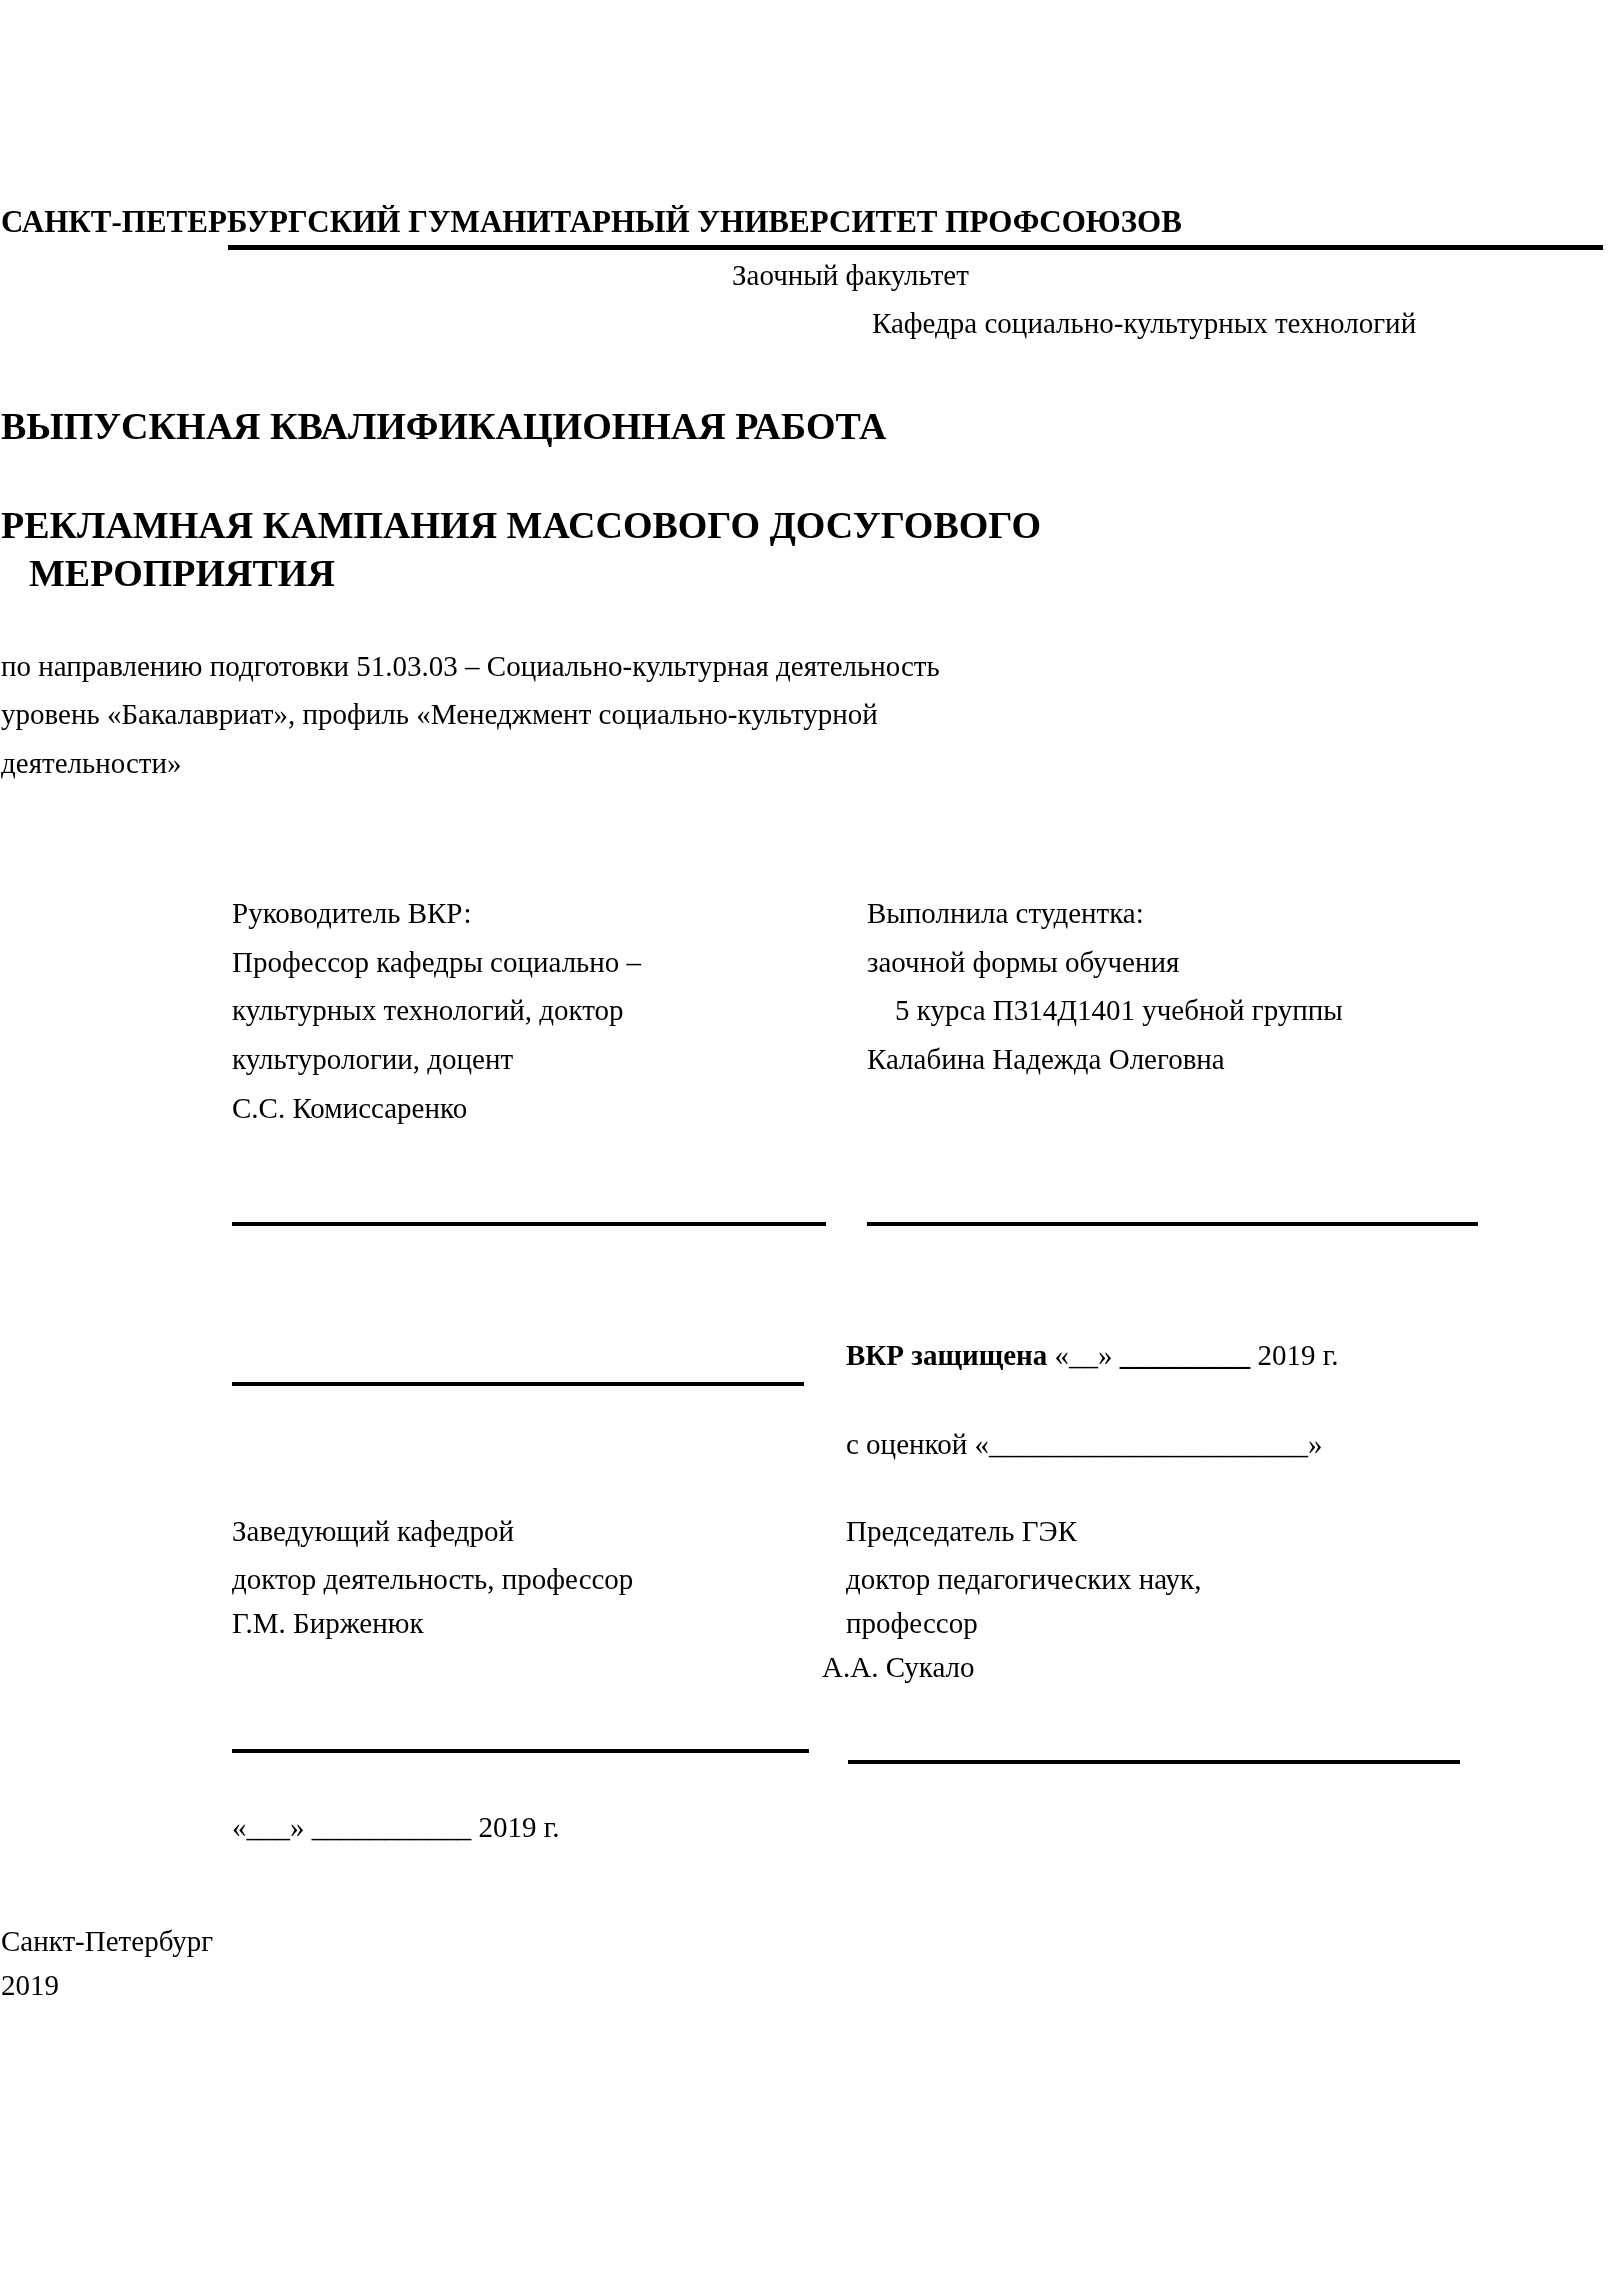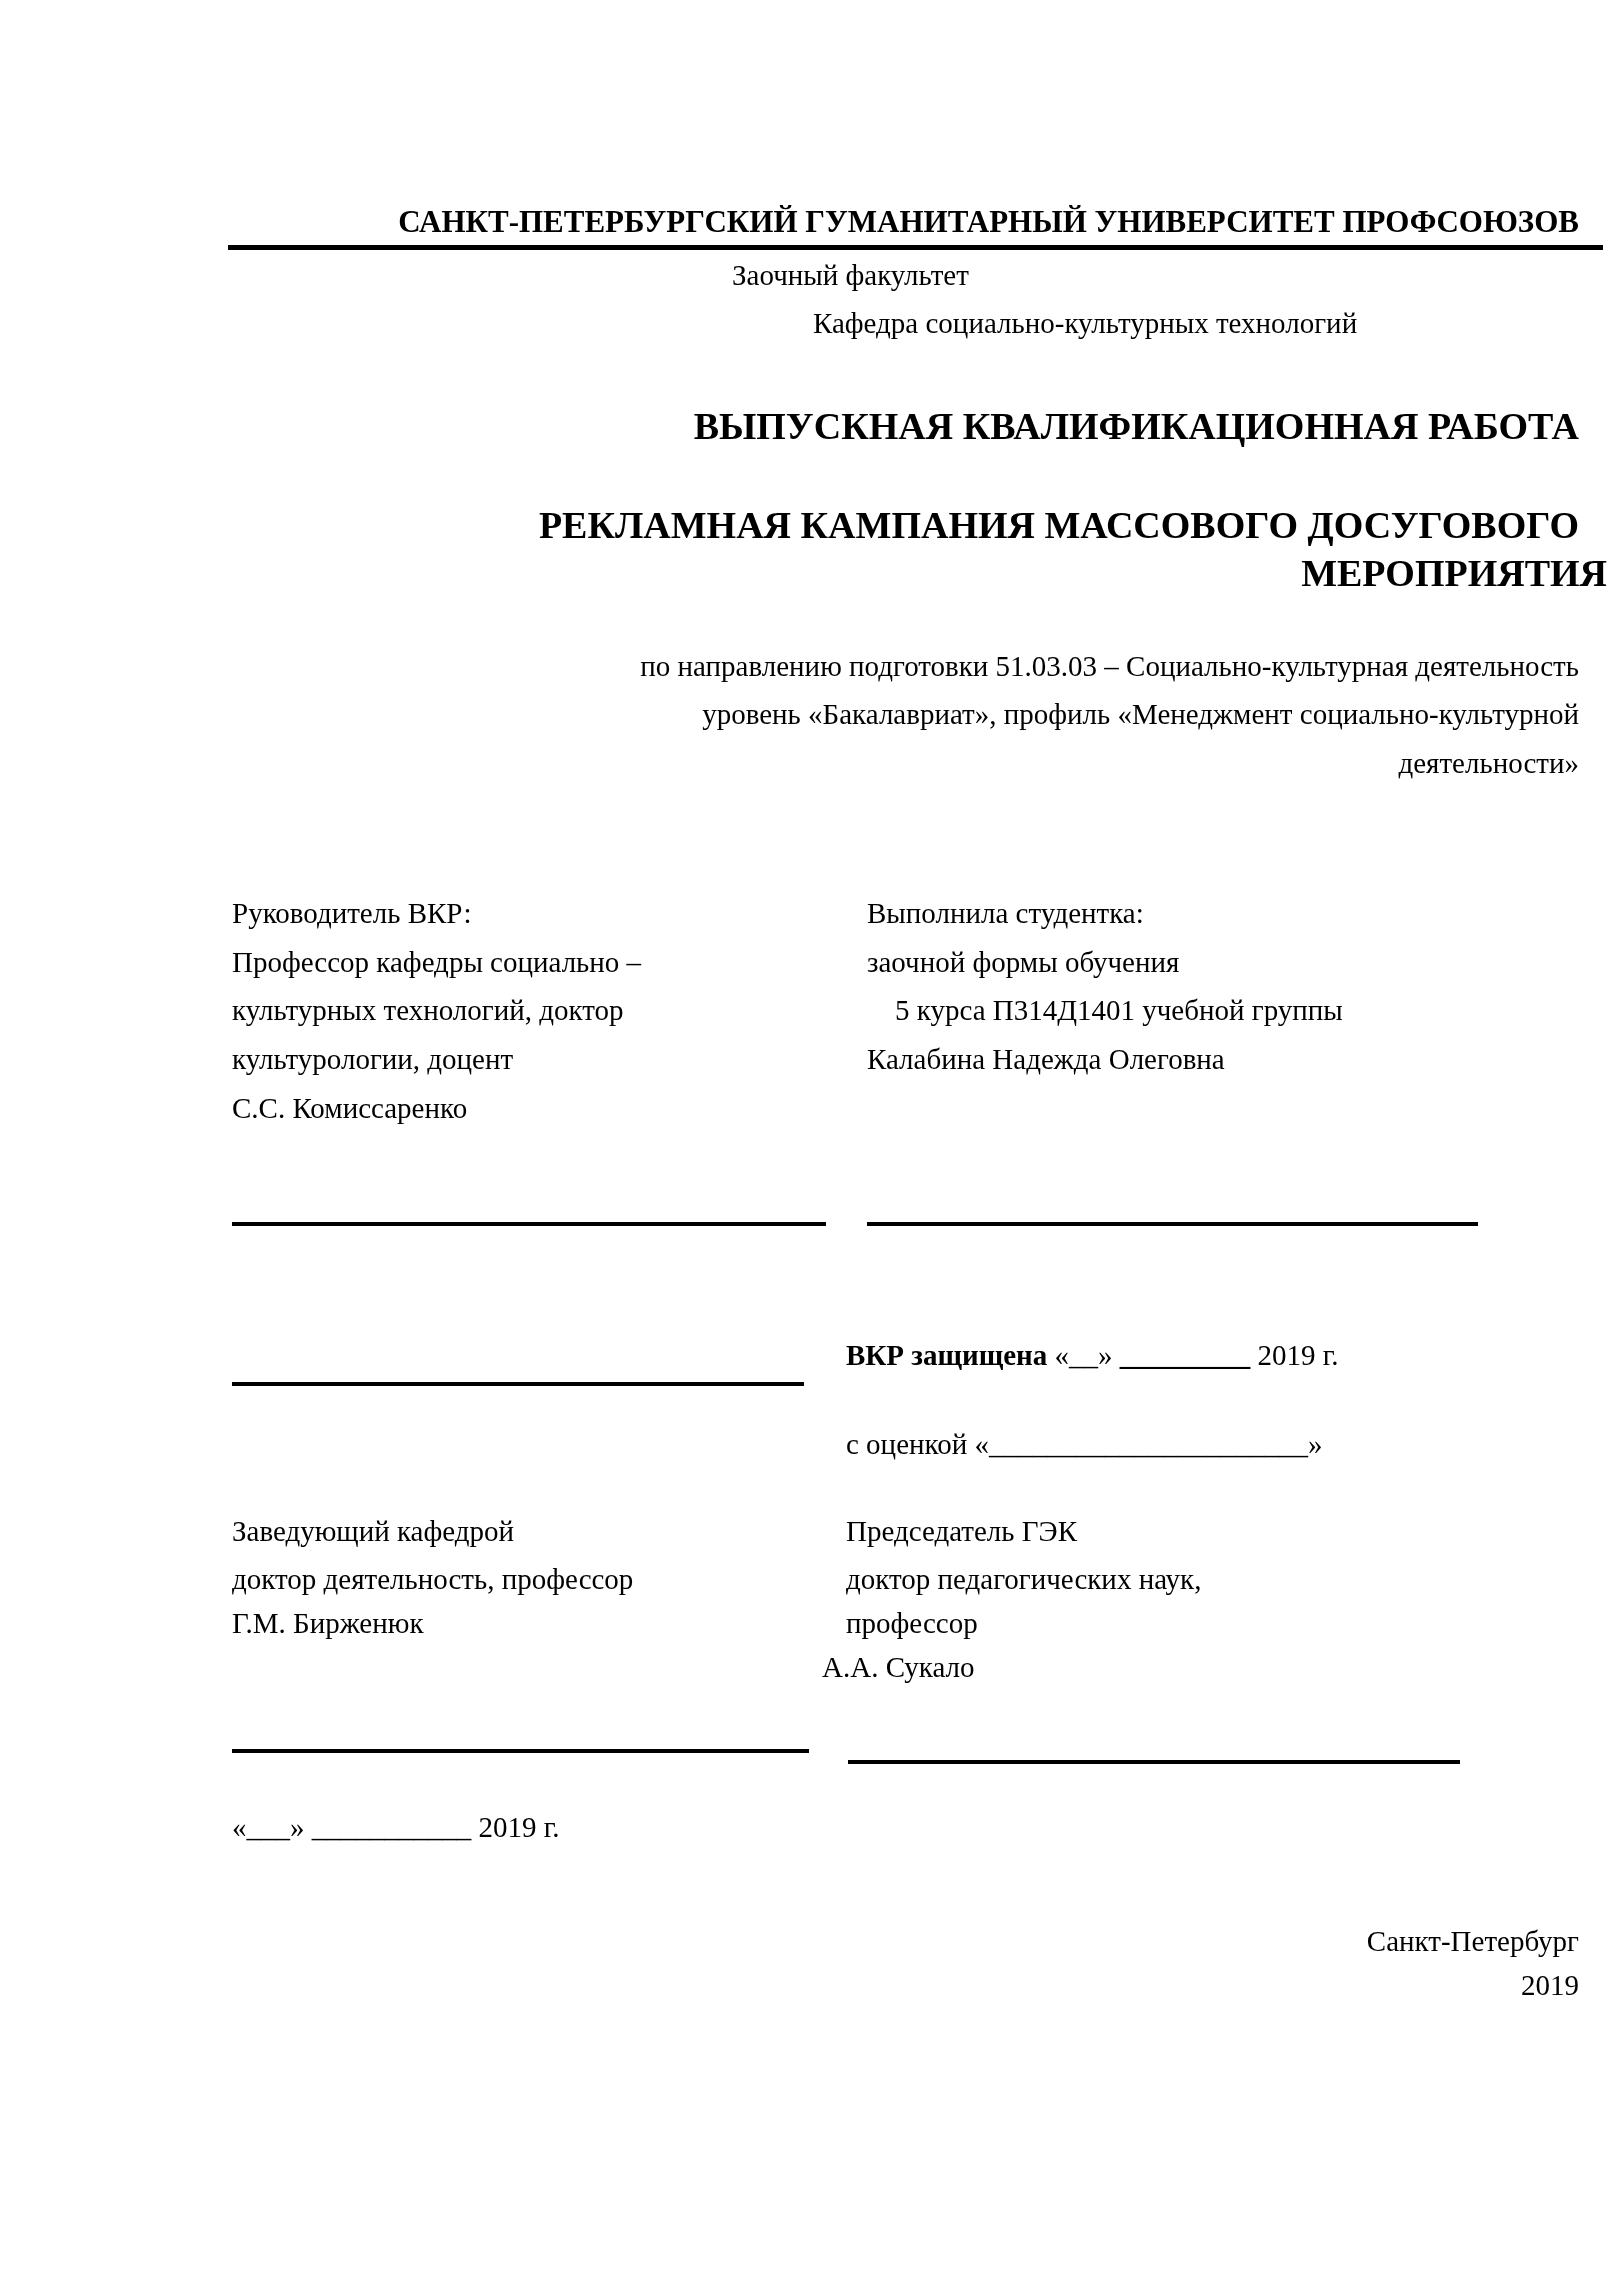--- a/index.html
+++ b/index.html
@@ -2,31 +2,31 @@
 <html style="font-size:12.6px"><head>
 <meta charset="utf-8">
 <style>
   html, body { margin: 0; padding: 0; background: #ffffff; }
   body { width: 1623px; height: 2295px; position: relative; overflow: hidden;
          font-family: "Liberation Serif", "DejaVu Serif", serif; color: #000000; }
   .ln { position: absolute; white-space: pre; font-size: 29px; line-height: 1; }
   .b { font-weight: bold; }
   .hdr { font-size: 31px; font-weight: bold; }
   .ttl { font-size: 38px; font-weight: bold; }
-  .c { left: 14px; width: 1565px; text-align: right; }
+  .c { left: 1px; width: 1565px; text-align: left; }
   .rule { position: absolute; background: #000; }
   .sig { position: absolute; height: 3.9px; background: #000; }
 </style>
 </head>
 <body>
 
 <div class="ln hdr c" style="top:206px;">САНКТ-ПЕТЕРБУРГСКИЙ ГУМАНИТАРНЫЙ УНИВЕРСИТЕТ ПРОФСОЮЗОВ</div>
 <div class="rule" style="left:228px; top:245px; width:1375px; height:4.7px;"></div>
 <div class="ln" style="left:732px; top:261px;">Заочный факультет</div>
-<div class="ln" style="left:813px; top:309px;">Кафедра социально-культурных технологий</div>
+<div class="ln" style="left:872px; top:309px;">Кафедра социально-культурных технологий</div>
 
 <div class="ln ttl c" style="top:407px;">ВЫПУСКНАЯ КВАЛИФИКАЦИОННАЯ РАБОТА</div>
 <div class="ln ttl c" style="top:506px;">РЕКЛАМНАЯ КАМПАНИЯ МАССОВОГО ДОСУГОВОГО</div>
 <div class="ln ttl c" style="top:554px;padding-left:28px;">МЕРОПРИЯТИЯ</div>
 
 <div class="ln c" style="top:652px;">по направлению подготовки 51.03.03 – Социально-культурная деятельность</div>
 <div class="ln c" style="top:700px;">уровень «Бакалавриат», профиль «Менеджмент социально-культурной</div>
 <div class="ln c" style="top:749px;">деятельности»</div>
 
 <div>

